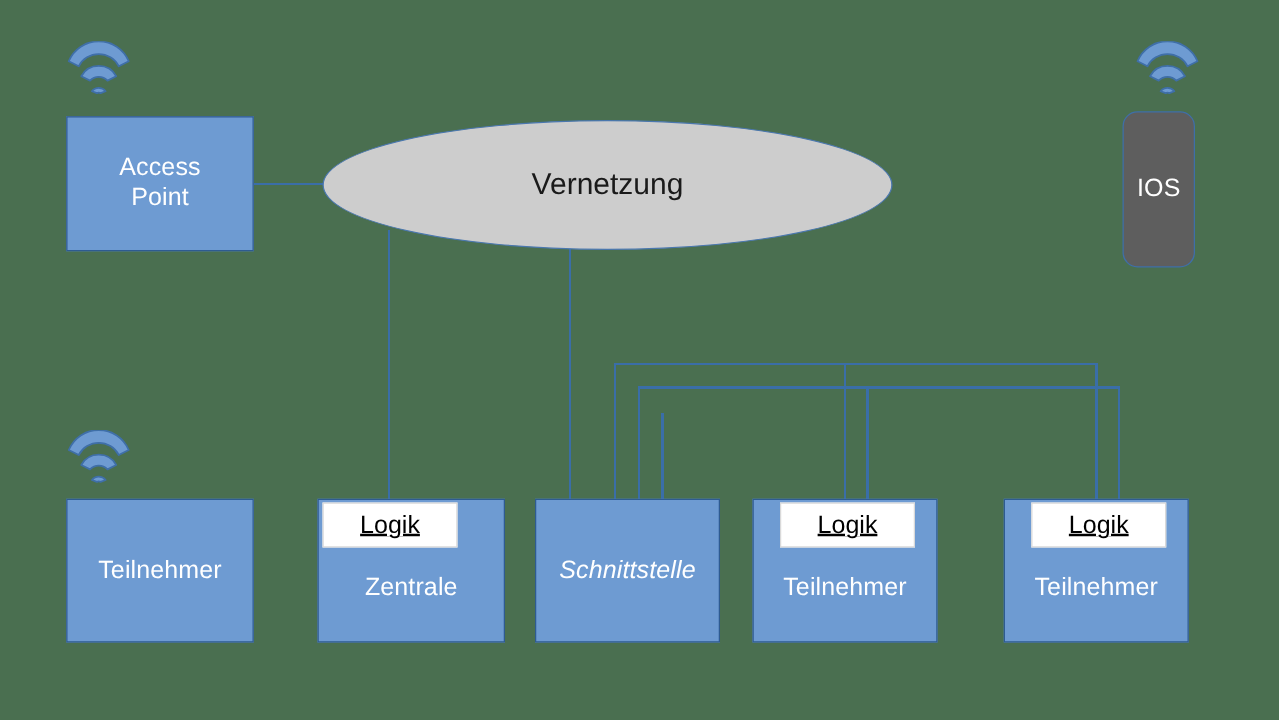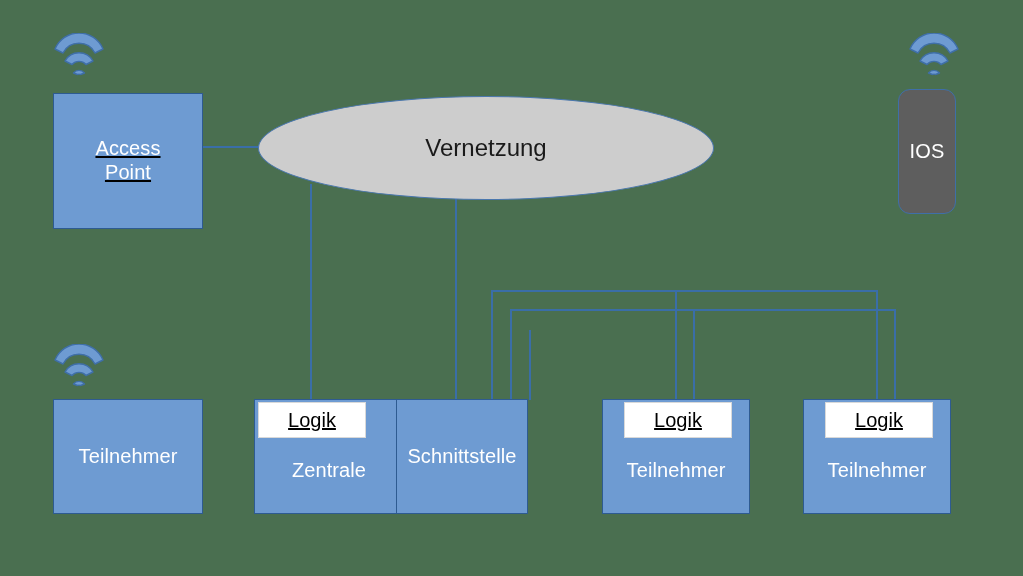--- a/index.html
+++ b/index.html
@@ -128,21 +128,21 @@
   </div>
 
   <div class="wifi" style="left:51px; top:344px;">
     <svg viewBox="0 0 56 44" xmlns="http://www.w3.org/2000/svg">
       <path d="M4 16 A26 26 0 0 1 52 16 L44 20 A18 18 0 0 0 12 20 Z" fill="#6e9bd2" stroke="#3f6fa8" stroke-width="1.4" stroke-linejoin="round"></path>
       <path d="M14 28 A16 16 0 0 1 42 28 L35 31.5 A9.5 9.5 0 0 0 21 31.5 Z" fill="#6e9bd2" stroke="#3f6fa8" stroke-width="1.4" stroke-linejoin="round"></path>
       <path d="M22.5 40 A7 7 0 0 1 33.5 40 L29.5 41.5 A3.2 3.2 0 0 0 26.5 41.5 Z" fill="#6e9bd2" stroke="#3f6fa8" stroke-width="1.4" stroke-linejoin="round"></path>
     </svg>
   </div>
 
-  <div class="node" style="left:53px; top:93px; width:150px; height:136px;text-decoration:underline;">
+  <div class="node" style="left:53px; top:93px; width:150px; height:108px;">
     <span class="node-label">Access
 Point</span>
   </div>
 
   <div class="cloud" style="left:258px; top:96px; width:456px; height:104px;">
     <span class="cloud-label">Vernetzung</span>
   </div>
 
   <div class="node phone" style="left:898px; top:89px; width:58px; height:125px;">
     <span class="node-label">IOS</span>
@@ -152,21 +152,21 @@
     <span class="node-label">Teilnehmer</span>
   </div>
 
   <div class="node" style="left:254px; top:399px; width:150px; height:115px;">
     <span class="node-label" style="margin-top:28px;">Zentrale</span>
   </div>
   <div class="logik" style="left:258px; top:402px; width:108px; height:36px;">
     <span class="logik-label">Logik</span>
   </div>
 
-  <div class="node" style="left:396px; top:399px; width:132px; height:115px;">
+  <div class="node" style="left:428px; top:399px; width:148px; height:115px;font-style:italic;">
     <span class="node-label">Schnittstelle</span>
   </div>
 
   <div class="node" style="left:602px; top:399px; width:148px; height:115px;">
     <span class="node-label" style="margin-top:28px;">Teilnehmer</span>
   </div>
   <div class="logik" style="left:624px; top:402px; width:108px; height:36px;">
     <span class="logik-label">Logik</span>
   </div>
 

